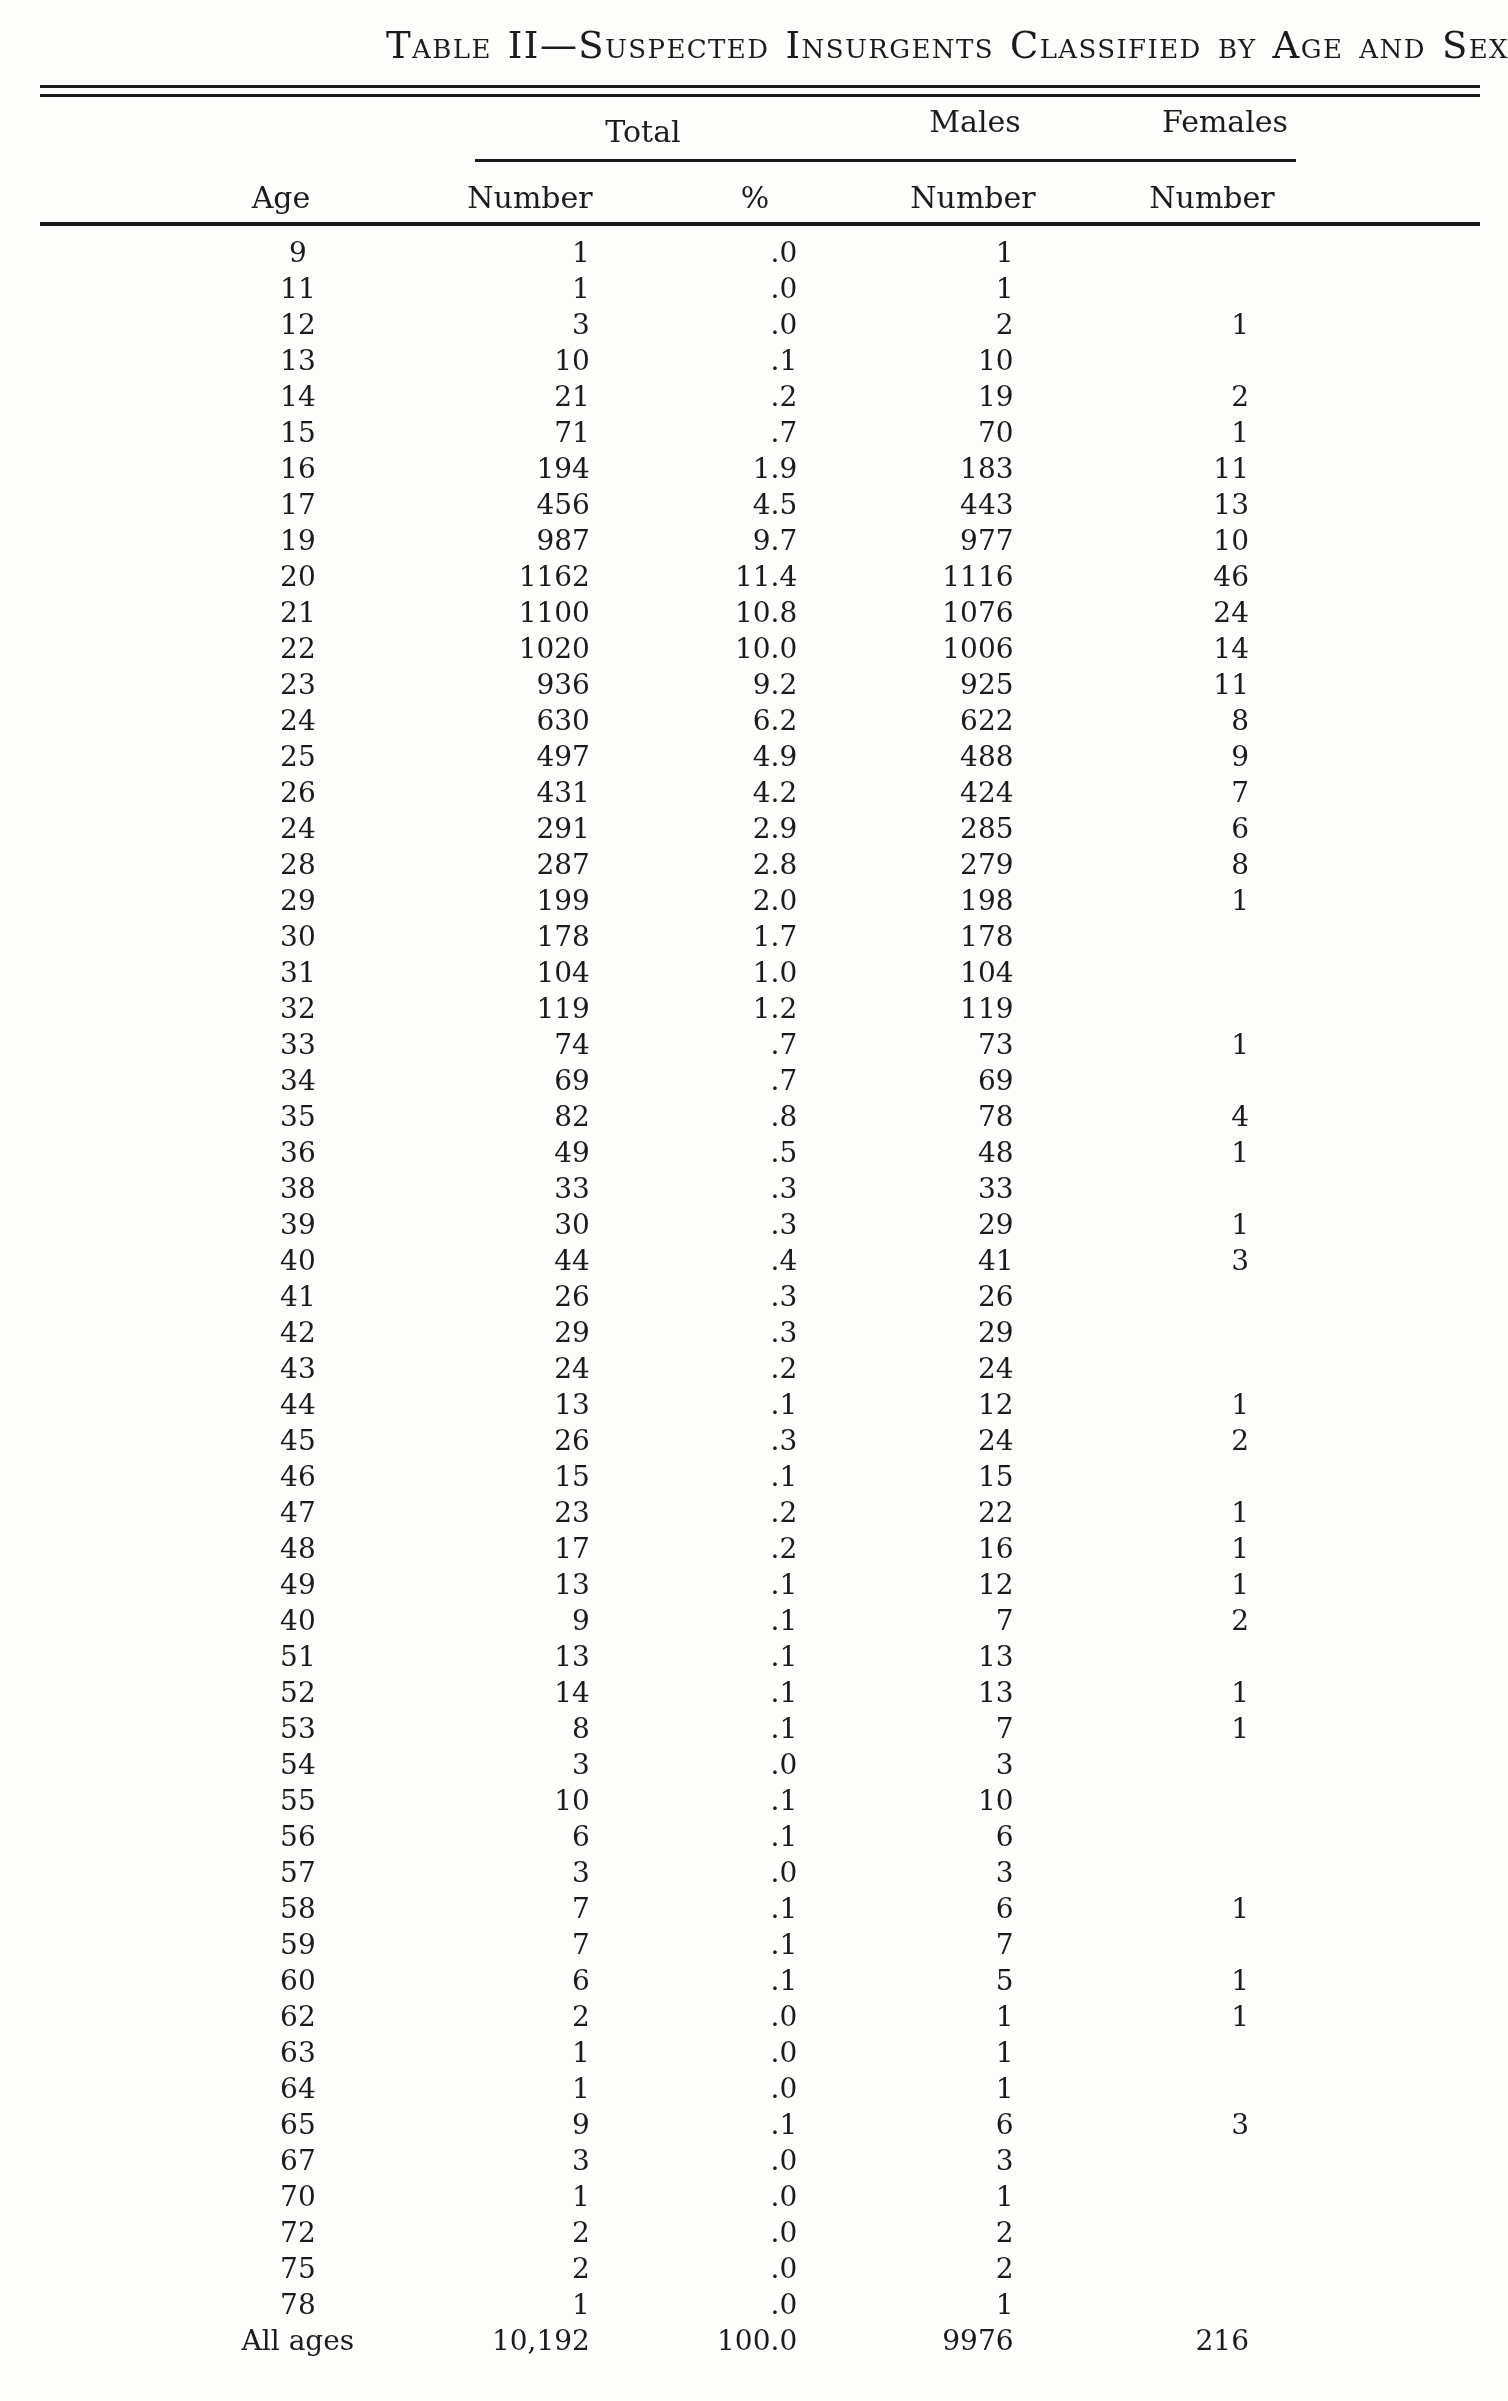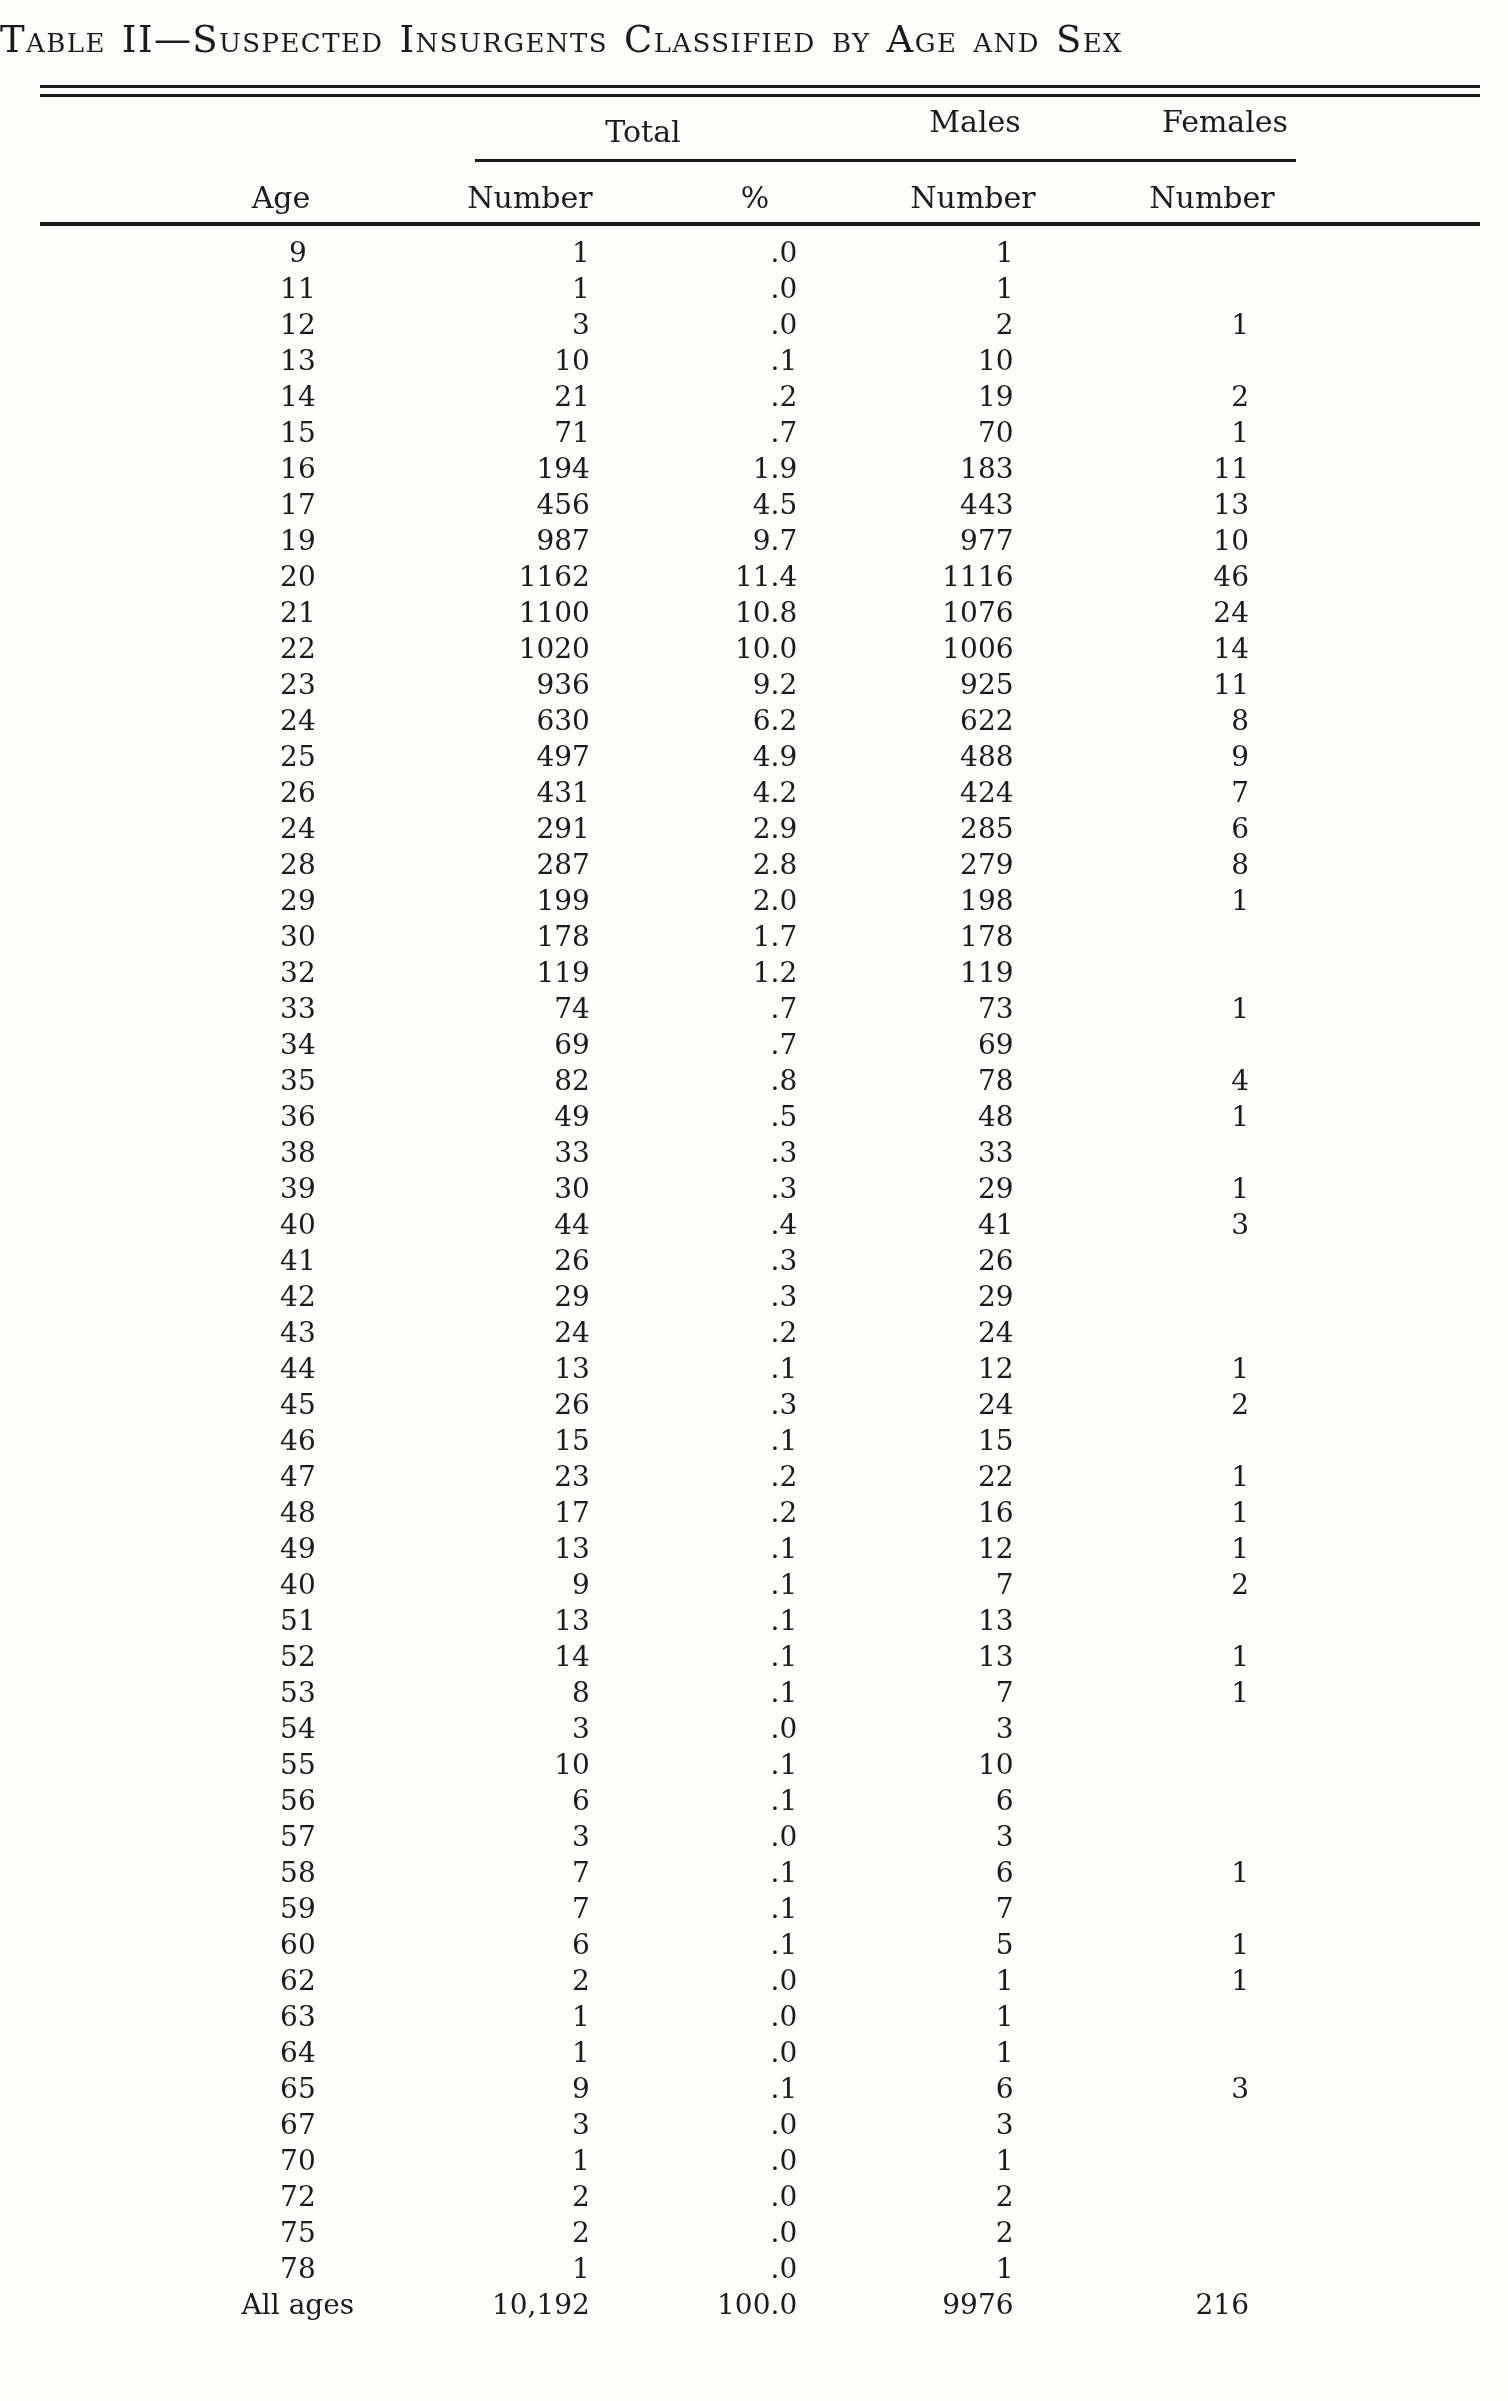--- a/index.html
+++ b/index.html
@@ -7,24 +7,24 @@
     position:relative;
     width:1509px;
     height:2465px;
     background:#fdfdfb;
     color:#1b1b1b;
     font-family:"DejaVu Serif","Liberation Serif",serif;
     overflow:hidden;
   }
   .title{
     position:absolute;
-    top:18px;
+    top:24px;
     left:0;
     width:100%;
-    text-align:left;
+    text-align:right;
     font-size:37px;
     font-variant:small-caps;
     letter-spacing:1.4px;
     word-spacing:2.9px;
     white-space:nowrap;
   }
   .rule{position:absolute;background:#1a1a1a;}
   .rule-top-1{top:85px;left:40px;width:1440px;height:3.4px;}
   .rule-top-2{top:94px;left:40px;width:1440px;height:2.9px;}
   .rule-group{top:159px;left:475px;width:821px;height:2.9px;}
@@ -245,20 +245,28 @@
         <tr>
           <td class="spacer"></td>
           <td class="age">30</td>
           <td class="total">178</td>
           <td class="pct">1.7</td>
           <td class="males">178</td>
           <td class="females"></td>
         </tr>
         <tr>
           <td class="spacer"></td>
+          <td class="age">31</td>
+          <td class="total">104</td>
+          <td class="pct">1.0</td>
+          <td class="males">104</td>
+          <td class="females"></td>
+        </tr>
+        <tr>
+          <td class="spacer"></td>
           <td class="age">32</td>
           <td class="total">119</td>
           <td class="pct">1.2</td>
           <td class="males">119</td>
           <td class="females"></td>
         </tr>
         <tr>
           <td class="spacer"></td>
           <td class="age">33</td>
           <td class="total">74</td>

